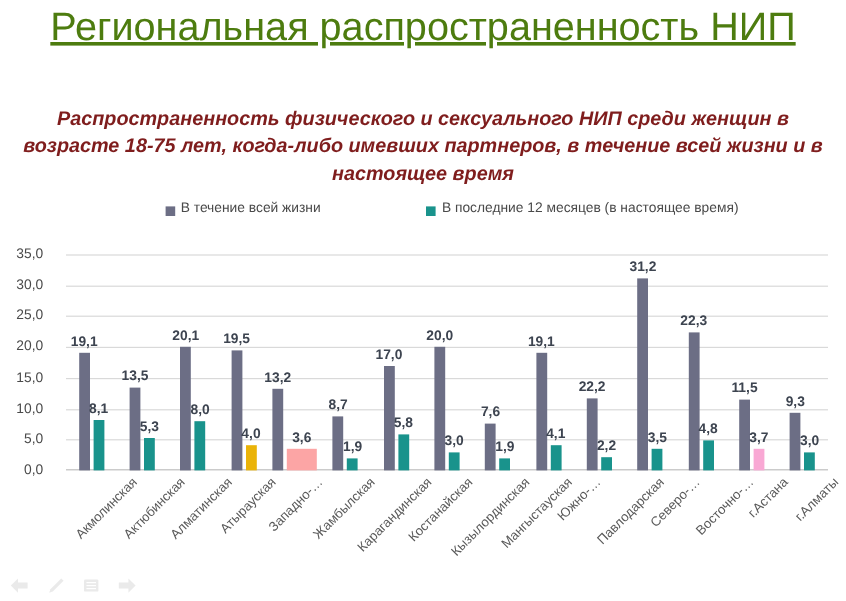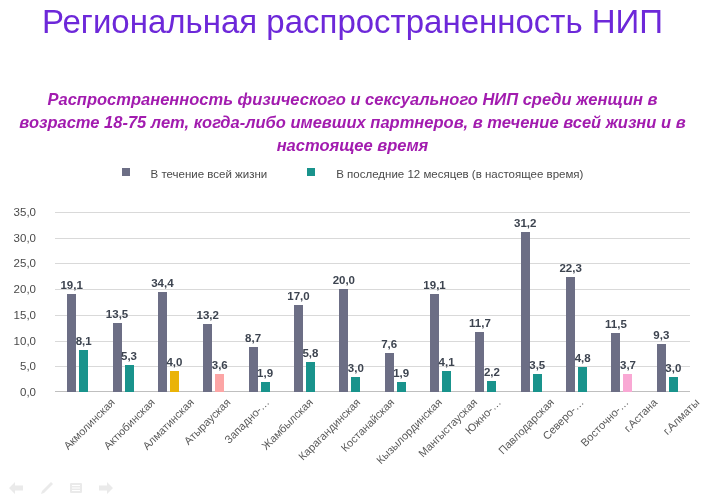--- a/index.html
+++ b/index.html
@@ -10,39 +10,40 @@
     color:#404040;
     position:relative;
   }
   #slide{position:absolute;inset:0;}
 
   
   .title{
     position:absolute;left:0;top:2px;width:705px;
     text-align:center;
     font-size:33px;line-height:39px;
-    color:#6d28d9;
+    color:#4d7c0f;
     font-weight:400;
     letter-spacing:0px;
+    text-decoration:underline;
   }
   .subtitle{
     position:absolute;left:18px;top:88px;width:669px;
     text-align:center;
     font-size:16.5px;line-height:23px;
     font-style:italic;font-weight:bold;
-    color:#a21caf;
+    color:#7f1d1d;
   }
 
   
   .legend{
     position:absolute;left:0;top:168px;width:705px;
     display:flex;justify-content:center;align-items:center;
     gap:40px;
   }
-  .legend-item{display:flex;align-items:flex-start;gap:21px;}
+  .legend-item{display:flex;align-items:flex-end;gap:5px;margin-left:48px;}
   .legend-swatch{width:8px;height:8px;display:block;}
   .legend-label{font-size:11.5px;color:#4a4a4a;white-space:nowrap;}
 
   
   .plot{
     position:absolute;
     left:55px;top:212px;
     width:635px;height:180px;
   }
   .gridline{
@@ -169,32 +170,40 @@
         </div>
         <div class="group">
           <div class="bar s1" style="height: 69.4286px; background: rgb(108, 110, 133);">
             <span class="val">13,5</span>
           </div>
           <div class="bar s2" style="height: 27.2571px; background: rgb(25, 147, 140);">
             <span class="val">5,3</span>
           </div>
         </div>
         <div class="group">
+          <div class="bar s1" style="height: 103.371px; background: rgb(108, 110, 133);">
+            <span class="val">20,1</span>
+          </div>
+          <div class="bar s2" style="height: 41.1429px; background: rgb(25, 147, 140);">
+            <span class="val">8,0</span>
+          </div>
+        </div>
+        <div class="group">
           <div class="bar s1" style="height: 100.286px; background: rgb(108, 110, 133);">
-            <span class="val">34,4</span>
+            <span class="val">19,5</span>
           </div>
           <div class="bar s2" style="height: 20.5714px; background: #eab308;">
             <span class="val">4,0</span>
           </div>
         </div>
         <div class="group">
           <div class="bar s1" style="height: 67.8857px; background: rgb(108, 110, 133);">
             <span class="val">13,2</span>
           </div>
-          <div class="bar s2" style="height: 18.5143px; background: #fca5a5;">
+          <div class="bar s2" style="height: 18.5143px; background: #fca5a5; padding-left: 16px;">
             <span class="val">3,6</span>
           </div>
         </div>
         <div class="group">
           <div class="bar s1" style="height: 44.7429px; background: rgb(108, 110, 133);">
             <span class="val">8,7</span>
           </div>
           <div class="bar s2" style="height: 9.77143px; background: rgb(25, 147, 140);">
             <span class="val">1,9</span>
           </div>
@@ -226,21 +235,21 @@
         <div class="group">
           <div class="bar s1" style="height: 98.2286px; background: rgb(108, 110, 133);">
             <span class="val">19,1</span>
           </div>
           <div class="bar s2" style="height: 21.0857px; background: rgb(25, 147, 140);">
             <span class="val">4,1</span>
           </div>
         </div>
         <div class="group">
           <div class="bar s1" style="height: 60.1714px; background: rgb(108, 110, 133);">
-            <span class="val">11,7</span>
+            <span class="val">22,2</span>
           </div>
           <div class="bar s2" style="height: 11.3143px; background: rgb(25, 147, 140);">
             <span class="val">2,2</span>
           </div>
         </div>
         <div class="group">
           <div class="bar s1" style="height: 160.457px; background: rgb(108, 110, 133);">
             <span class="val">31,2</span>
           </div>
           <div class="bar s2" style="height: 18px; background: rgb(25, 147, 140);">

